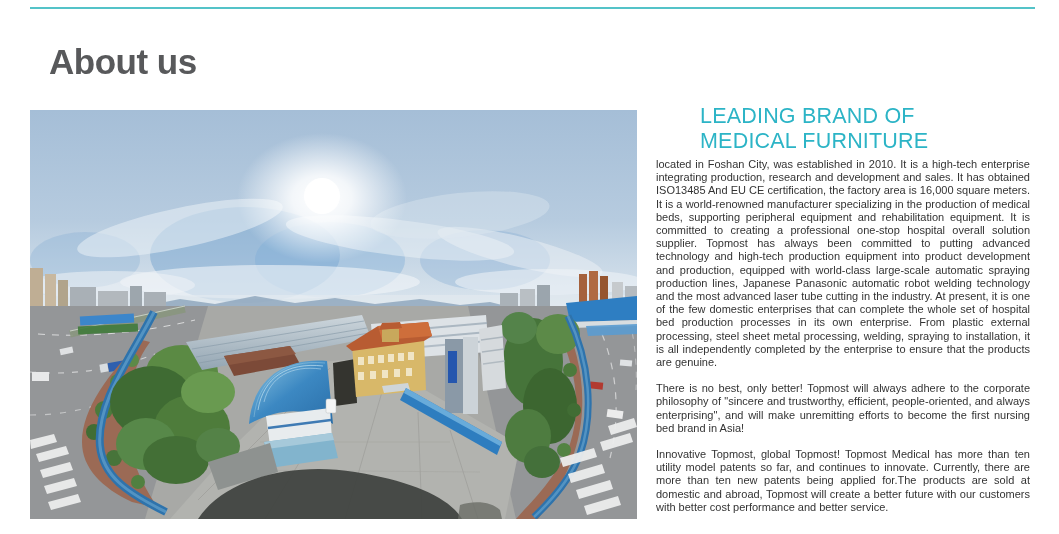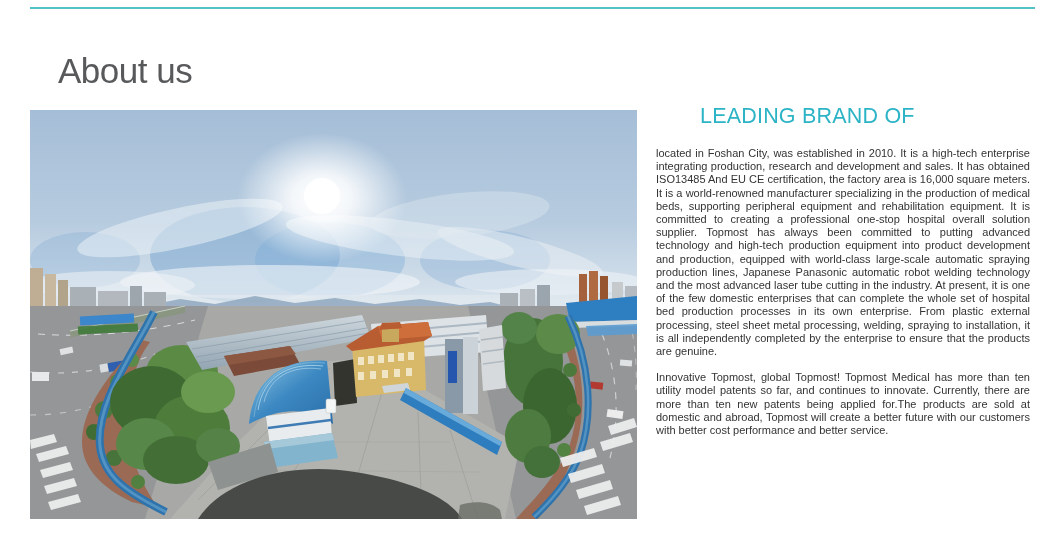--- a/index.html
+++ b/index.html
@@ -5,33 +5,33 @@
   html,body{margin:0;padding:0;background:#ffffff;}
   body{
     width:1059px;height:534px;position:relative;overflow:hidden;
     font-family:"Liberation Sans", sans-serif;
   }
   .top-rule{
     position:absolute;left:30px;top:7px;width:1005px;height:2px;
     background:#54c3c8;
   }
   .page-title{
-    position:absolute;left:41px;top:34px;margin:17px;
-    font-size:35px;font-weight:normal;color:#58595b;letter-spacing:-0.5px;
+    position:absolute;left:41px;top:34px;margin:8px;
+    font-size:35px;font-weight:bold;color:#58595b;letter-spacing:-0.5px;
   }
   .photo{
     position:absolute;left:30px;top:110px;width:607px;height:409px;margin:0;
     overflow:hidden;background:#b6c9dc;
   }
   .photo svg{display:block;width:100%;height:100%;}
   .about-col{
     position:absolute;left:652px;top:104px;width:378px;
   }
   .about-heading{
-    margin:0 0 18px 48px;
+    margin:0 0 4px 48px;
     font-size:21.5px;line-height:25px;font-weight:normal;
     color:#2cb4c6;letter-spacing:0.2px;
   }
   .about-heading span{display:block;}
   .about-col p{
     margin:0 0 13px 4px;
     font-size:11px;line-height:13.2px;color:#333333;
     text-align:justify;
   }
 </style>
@@ -240,16 +240,18 @@
 
     <path d="M168,409 C195,368 262,352 325,362 C382,371 420,388 432,409 Z" fill="#3e413e" opacity="0.92"></path>
     <path d="M430,395 C445,390 462,392 470,400 L472,409 L428,409 Z" fill="#6a6d67" opacity="0.8"></path>
     <rect x="296" y="289" width="10" height="14" rx="1.5" fill="#f4f5f5" stroke="#b8bcbe" stroke-width="0.5"></rect>
   </svg>
 </figure>
 
 <section class="about-col">
   <h2 class="about-heading">
     <span>LEADING BRAND OF</span>
+    <span>MEDICAL FURNITURE</span>
   </h2>
   <p>located in Foshan City, was established in 2010.  It is a high-tech enterprise integrating production, research and development and sales. It has obtained ISO13485 And EU CE certification, the  factory area is 16,000 square meters. It is a world-renowned manufacturer specializing in the production of medical beds, supporting peripheral equipment and rehabilitation equipment. It is committed to creating a professional one-stop hospital overall solution supplier. Topmost has always been committed to putting advanced technology and high-tech production equipment into product development and production, equipped with world-class large-scale automatic spraying production lines, Japanese Panasonic automatic robot welding technology and the most advanced laser tube cutting in the industry. At present, it is one of the few domestic enterprises that can complete the whole set of hospital bed production processes in its own enterprise. From plastic external processing, steel sheet metal processing, welding, spraying to installation, it is all independently completed by the enterprise to ensure that the products are genuine.</p>
+  <p>There is no best, only better! Topmost will always adhere to the corporate philosophy of "sincere and trustworthy, efficient, people-oriented, and always enterprising", and will make unremitting efforts to become the first nursing bed brand in Asia!</p>
   <p>Innovative Topmost, global Topmost! Topmost Medical has more than ten utility model patents so far, and continues to innovate. Currently, there are more than ten new patents being applied for.The products are sold at domestic  and abroad, Topmost will create a better future with our customers with better cost performance and better service.</p>
 </section>
 
 </body></html>

